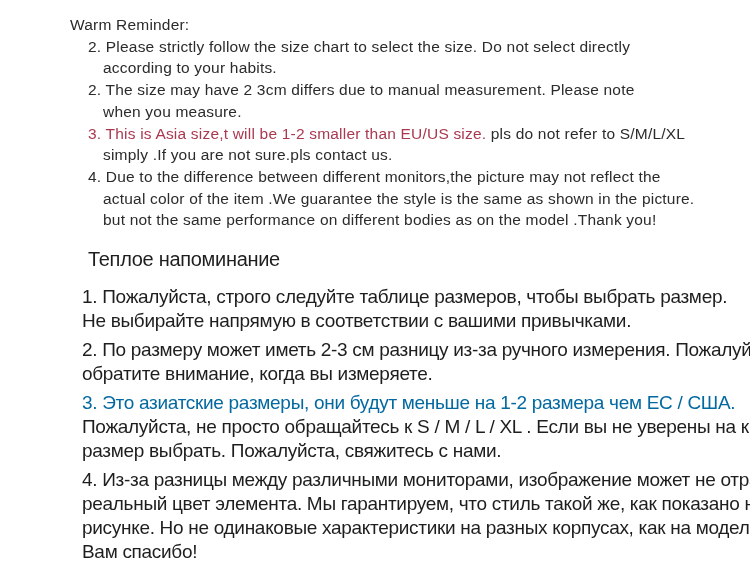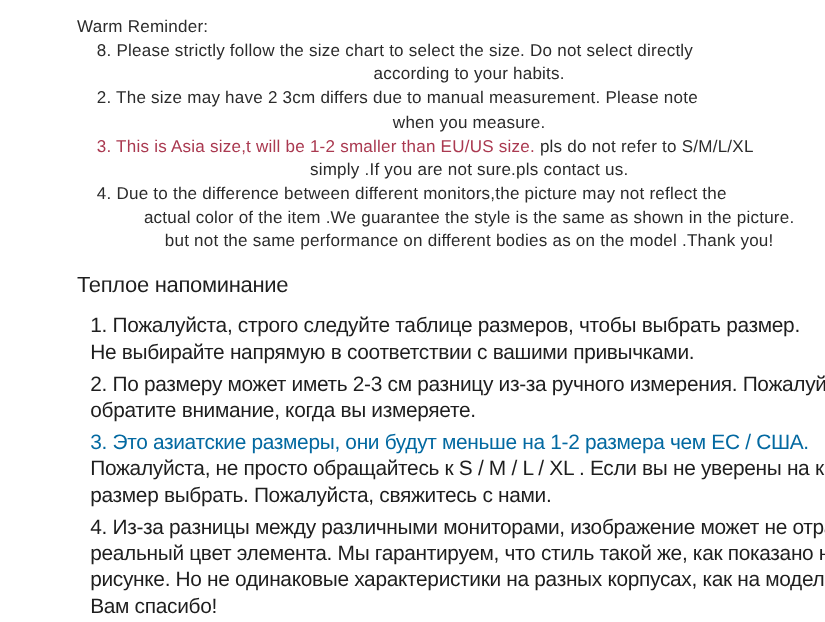--- a/index.html
+++ b/index.html
@@ -16,47 +16,47 @@
   .en {
     padding-top: 14px;
     color: #2b2b2b;
     font-size: 15.5px;
     line-height: 21.7px;
     letter-spacing: 0.2px;
   }
   .en-title { margin-left: 70px; }
   .en-item { margin-left: 88px; }
   .en-line { white-space: nowrap; }
-  .en-line.cont { margin-left: 15px; text-align: center; }
+  .en-line.cont { margin-left: 15px; }
   .en .red { color: #aa3950; }
 
   
   .ru {
     margin-top: 16px;
     color: #1e1e1e;
     font-size: 19px;
     line-height: 24px;
     letter-spacing: -0.3px;
   }
-  .ru-title { margin-left: 70px; font-size: 20px; }
+  .ru-title { margin-left: 88px; font-size: 20px; }
   .ru-item { margin-left: 82px; margin-top: 5px; }
   .ru-item.first { margin-top: 14px; }
   .ru-line { white-space: nowrap; }
   .ru .red { color: #0369a1; }
 </style>
 </head>
 <body>
 
 <div class="page">
 
   <section class="en">
     <div class="en-title">Warm Reminder:</div>
 
     <div class="en-item">
-      <div class="en-line">8. Please strictly follow the size chart to select the size. Do not select directly</div>
+      <div class="en-line">2. Please strictly follow the size chart to select the size. Do not select directly</div>
       <div class="en-line cont">according to your habits.</div>
     </div>
 
     <div class="en-item">
       <div class="en-line">2. The size may have 2 3cm differs due to manual measurement. Please note</div>
       <div class="en-line cont">when you measure.</div>
     </div>
 
     <div class="en-item">
       <div class="en-line"><span class="red">3. This is Asia size,t will be 1-2 smaller than EU/US size.</span><span> pls do not refer to S/M/L/XL</span></div>

